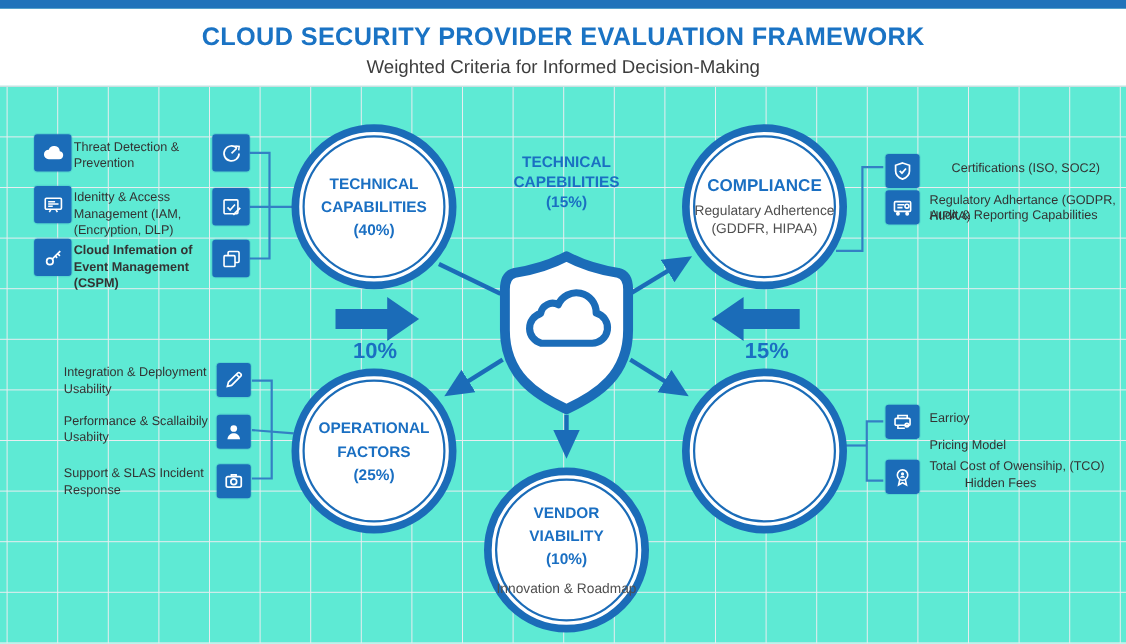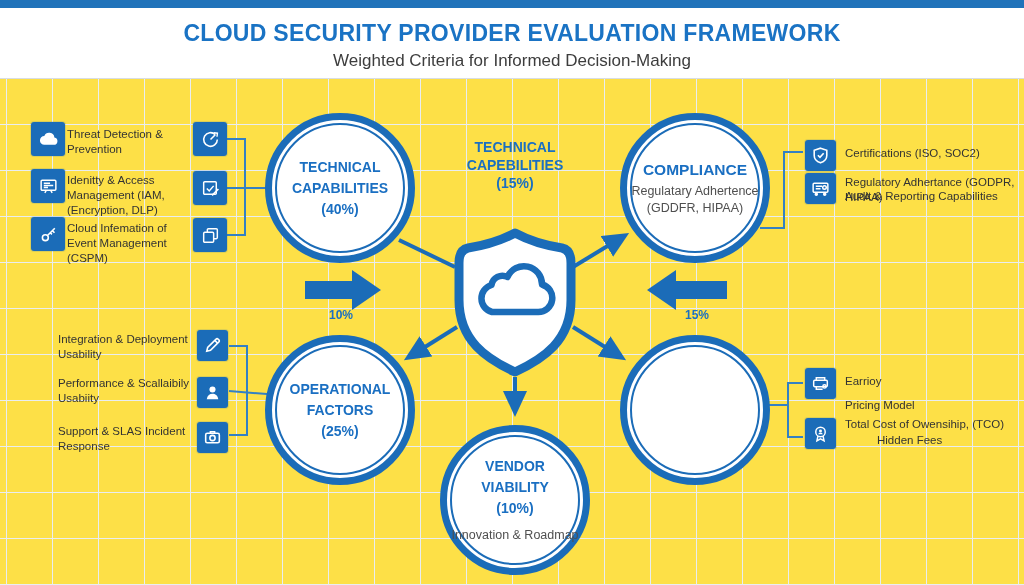--- a/index.html
+++ b/index.html
@@ -1,19 +1,19 @@
 <!DOCTYPE html>
 <html><head>
 <meta charset="utf-8">
 <style>
   html,body{margin:0;padding:0;background:#fff;}
   .stage{
     position:relative;width:1024px;height:585px;overflow:hidden;
     font-family:"Liberation Sans","DejaVu Sans",sans-serif;
-    background:#fde047;
+    background:#5eead4;
   }
   .topbar{position:absolute;left:0;top:0;width:1024px;height:8px;background:#2173ba;}
   .hdr{position:absolute;left:0;top:8px;width:1024px;height:70px;text-align:center;background:#fff;}
   .title{margin-top:12px;font-size:23px;font-weight:bold;letter-spacing:.3px;color:#1a73c4;}
   .subtitle{margin-top:4px;font-size:17px;color:#3d3d3d;}
   .gridarea{
     position:absolute;left:0;top:78px;width:1024px;height:507px;
     border-top:1px solid #d8dde2;
     background-image:
       linear-gradient(#e9edf0 1px, transparent 1px),
@@ -25,21 +25,21 @@
   .circle{position:absolute;width:150px;height:150px;border:7px solid #1b6cb8;border-radius:50%;
     box-sizing:border-box;background:#fff;}
   .circle .ring{position:absolute;left:3px;top:3px;right:3px;bottom:3px;border:2px solid #1b6cb8;border-radius:50%;}
   .circle .ctext{position:absolute;left:0;top:0;width:100%;height:100%;display:flex;flex-direction:column;
     align-items:center;justify-content:center;text-align:center;}
   .bluehead{color:#1a6fc2;font-weight:bold;font-size:14px;line-height:21px;}
   .bluehead.big{font-size:15.5px;}
   .graysub{color:#4f4f4f;font-size:12.5px;line-height:17px;margin-top:3px;}
   .centerlabel{position:absolute;left:440px;top:138px;width:150px;text-align:center;
     color:#1a6fc2;font-weight:bold;font-size:14px;line-height:18px;}
-  .wlabel{position:absolute;width:76px;text-align:center;color:#1a6fc2;font-weight:bold;font-size:12px;}
+  .wlabel{position:absolute;width:76px;text-align:center;color:#1a6fc2;font-weight:bold;font-size:20px;}
   .iconbox{position:absolute;width:34px;height:34px;border-radius:3px;background:#1b6cb8;
     display:flex;align-items:center;justify-content:center;box-shadow:0 0 0 1px rgba(27,108,184,.15);}
   .iconbox.small{width:31px;height:31px;}
   .iconbox svg{width:21px;height:21px;}
   .lbl{position:absolute;font-size:11.5px;line-height:1.3;color:#333;}
   .lbl.r{text-align:left;}
 </style>
 </head>
 <body>
 
@@ -150,21 +150,21 @@
     </svg>
   </div>
   <div class="lbl" style="left:67px;top:173px;width:130px;">Idenitty &amp; Access Management (IAM, (Encryption, DLP)</div>
 
   <div class="iconbox" style="left:31px;top:217px;">
     <svg viewBox="0 0 20 20" fill="none" stroke="#fff" stroke-width="1.5">
       <circle cx="7" cy="13" r="2.8"></circle>
         <path d="M9.3 10.7L16 4M13.7 6.3l2 2M11.7 8.3l1.6 1.6"></path>
     </svg>
   </div>
-  <div class="lbl" style="left:67px;top:221px;width:128px;">Cloud Infemation of Event Management (CSPM)</div>
+  <div class="lbl" style="left:67px;top:221px;width:128px;font-weight:bold;">Cloud Infemation of Event Management (CSPM)</div>
 
   <div class="iconbox" style="left:193px;top:122px;">
     <svg viewBox="0 0 20 20" fill="none" stroke="#fff" stroke-width="1.5">
       <path d="M14.6 5.4A6.5 6.5 0 1 0 16.5 10"></path>
         <path d="M10 10l4.5-4.5"></path>
         <path d="M13.2 3.6l3.4.4-.4 3.4" stroke-width="1.3"></path>
     </svg>
   </div>
   <div class="iconbox" style="left:193px;top:171px;">
     <svg viewBox="0 0 20 20" fill="none" stroke="#fff" stroke-width="1.4">
@@ -179,21 +179,21 @@
       <rect x="3.5" y="7" width="9.5" height="9.5" rx="1" fill="#1b6cb8"></rect>
     </svg>
   </div>
 
   <div class="iconbox small" style="left:805px;top:140px;">
     <svg viewBox="0 0 20 20" fill="none" stroke="#fff" stroke-width="1.5">
       <path d="M10 3l6 2v5c0 3.5-2.5 5.8-6 7-3.5-1.2-6-3.5-6-7V5z"></path>
       <path d="M7.5 9.8l2 2 3.5-4"></path>
     </svg>
   </div>
-  <div class="lbl" style="left:845px;top:146px;width:175px;">Certifications (ISO, SOC2)</div>
+  <div class="lbl" style="left:845px;top:146px;width:175px;text-align:center;">Certifications (ISO, SOC2)</div>
 
   <div class="iconbox small" style="left:805px;top:173px;">
     <svg viewBox="0 0 20 20" fill="none" stroke="#fff" stroke-width="1.4">
       <rect x="3" y="5" width="14" height="8.5" rx="1"></rect>
       <path d="M5.5 7.8h6M5.5 10.2h4.5"></path>
         <circle cx="13.8" cy="9" r="1.7"></circle>
       <circle cx="6" cy="15.5" r="1" fill="#fff"></circle>
         <circle cx="14" cy="15.5" r="1" fill="#fff"></circle>
     </svg>
   </div>

